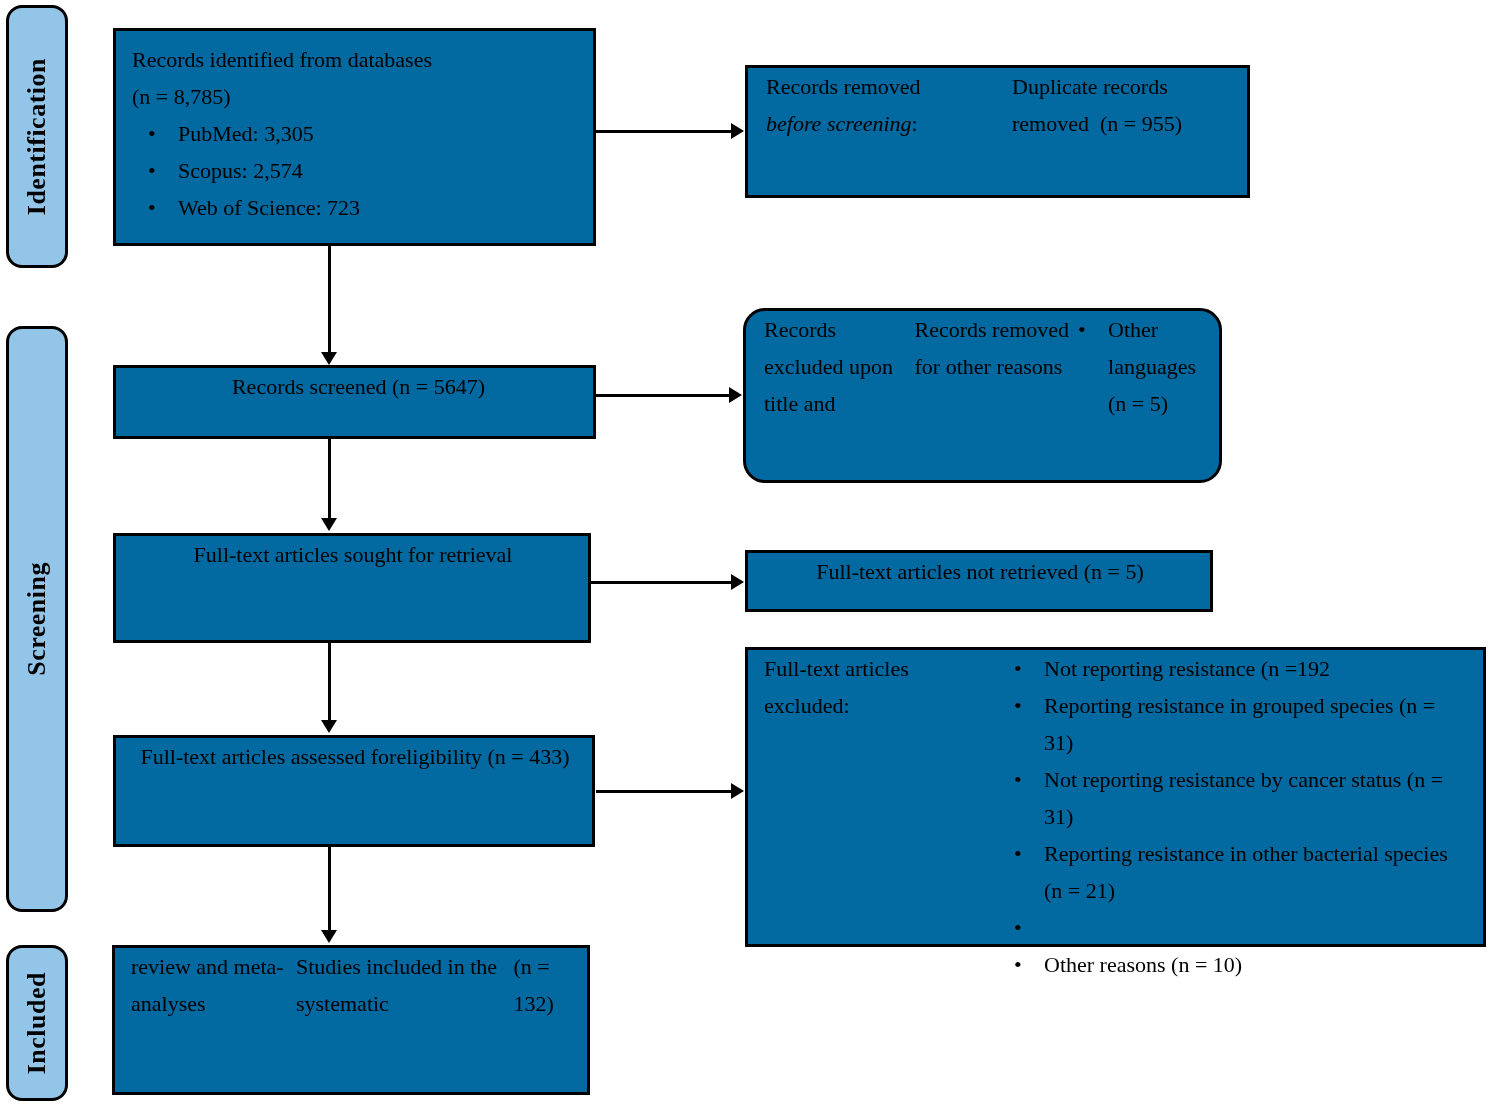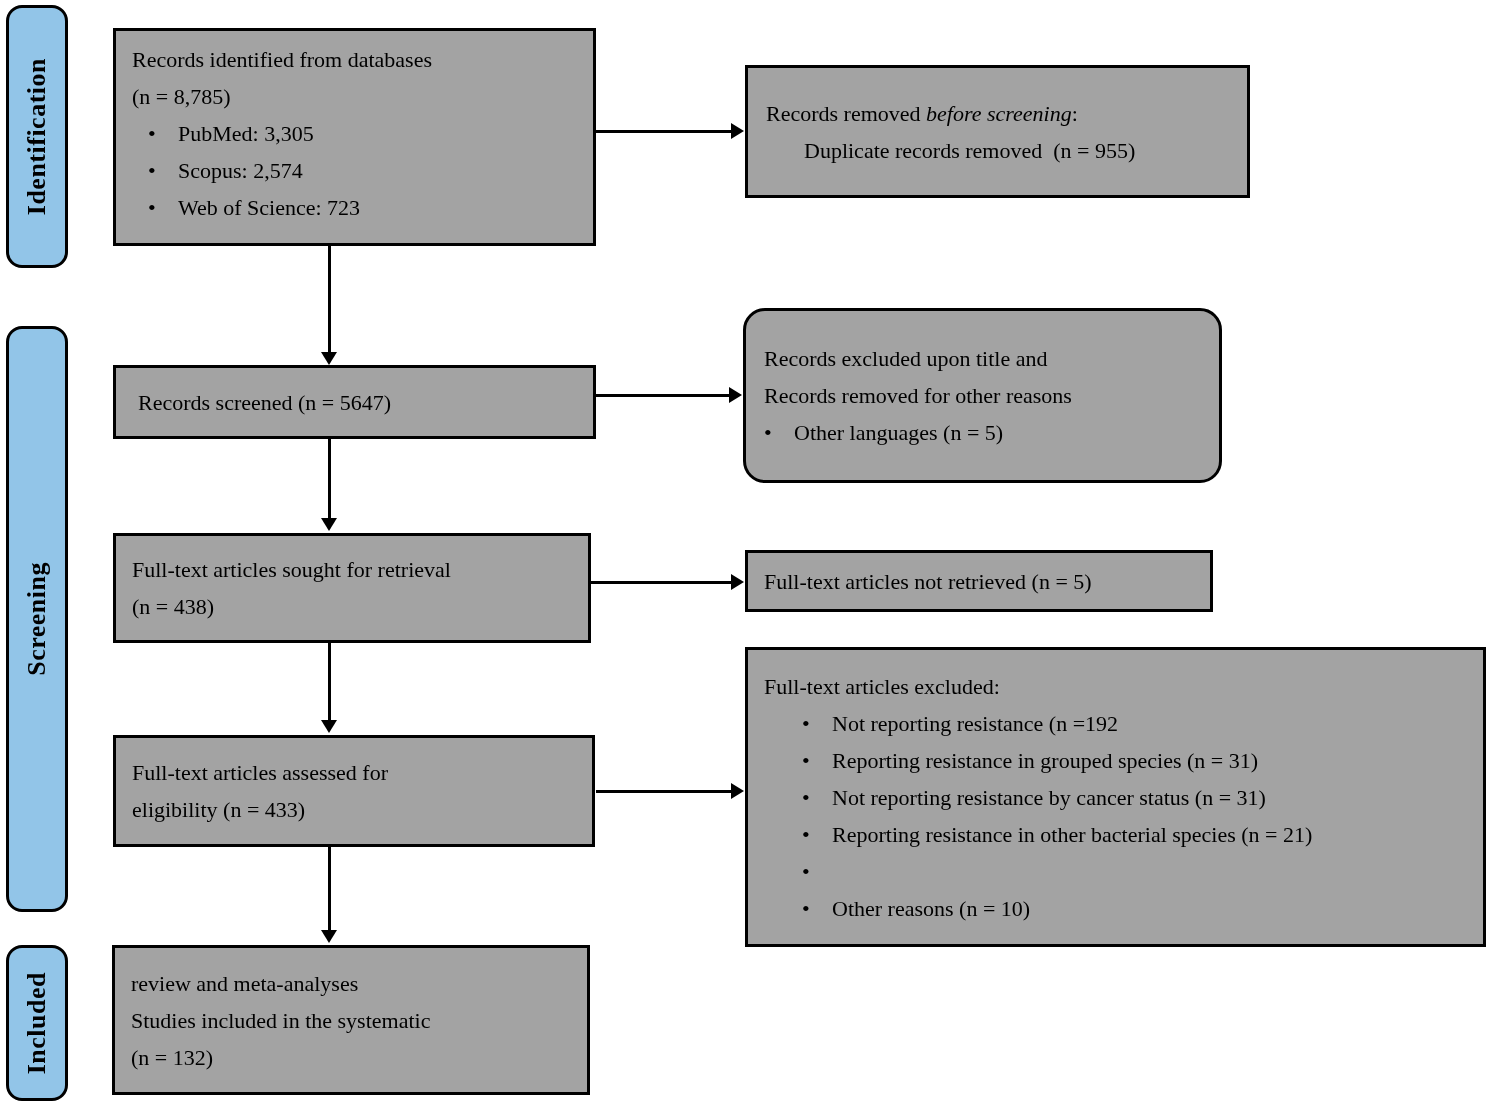--- a/index.html
+++ b/index.html
@@ -14,26 +14,26 @@
     background:var(--stage-fill,#92C5E8);
     border:3px solid #000;border-radius:16px;
     display:flex;align-items:center;justify-content:center;
   }
   .stage .vtext{
     writing-mode:vertical-rl;transform:rotate(180deg);
     font-weight:bold;font-size:26px;letter-spacing:.5px;white-space:nowrap;
   }
   
   .box{
-    position:absolute;box-sizing:border-box;background:#a3a3a3;
+    position:absolute;box-sizing:border-box;background:#0369a1;
     border:3px solid #000;font-size:22px;line-height:37px;
     padding:10px 14px 6px 16px;
   }
   .box .line{white-space:pre-wrap;}
-  .center-v{display:flex;flex-direction:column;justify-content:center;padding-top:0;padding-bottom:0;}
+  .center-v{display:flex;flex-direction:row;justify-content:center;padding-top:0;padding-bottom:0;}
   .bullets{margin:0;}
   .bullet{display:flex;}
   .bullet .marker{width:30px;flex:0 0 30px;}
   .indent1 .bullet{padding-left:16px;}
   .indent2 .bullet{padding-left:38px;}
   .hang{padding-left:38px;}
   
   .vline{position:absolute;width:3px;background:#000;}
   .hline{position:absolute;height:3px;background:#000;}
   .head-down{position:absolute;width:0;height:0;
@@ -77,21 +77,20 @@
       </div>
     </div>
   </div>
 
   <div class="box center-v" style="left:113px;top:365px;width:483px;height:74px;padding-left:22px;">
     <div class="line">Records screened (n = 5647)</div>
   </div>
 
   <div class="box center-v" style="left:113px;top:533px;width:478px;height:110px;">
     <div class="line">Full-text articles sought for retrieval</div>
-    <div class="line">(n = 438)</div>
   </div>
 
   <div class="box center-v" style="left:113px;top:735px;width:482px;height:112px;">
     <div class="line">Full-text articles assessed for</div>
     <div class="line">eligibility (n = 433)</div>
   </div>
 
   <div class="box center-v" style="left:112px;top:945px;width:478px;height:150px;">
     <div class="line">review and meta-analyses</div>
     <div class="line">Studies included in the systematic</div>

